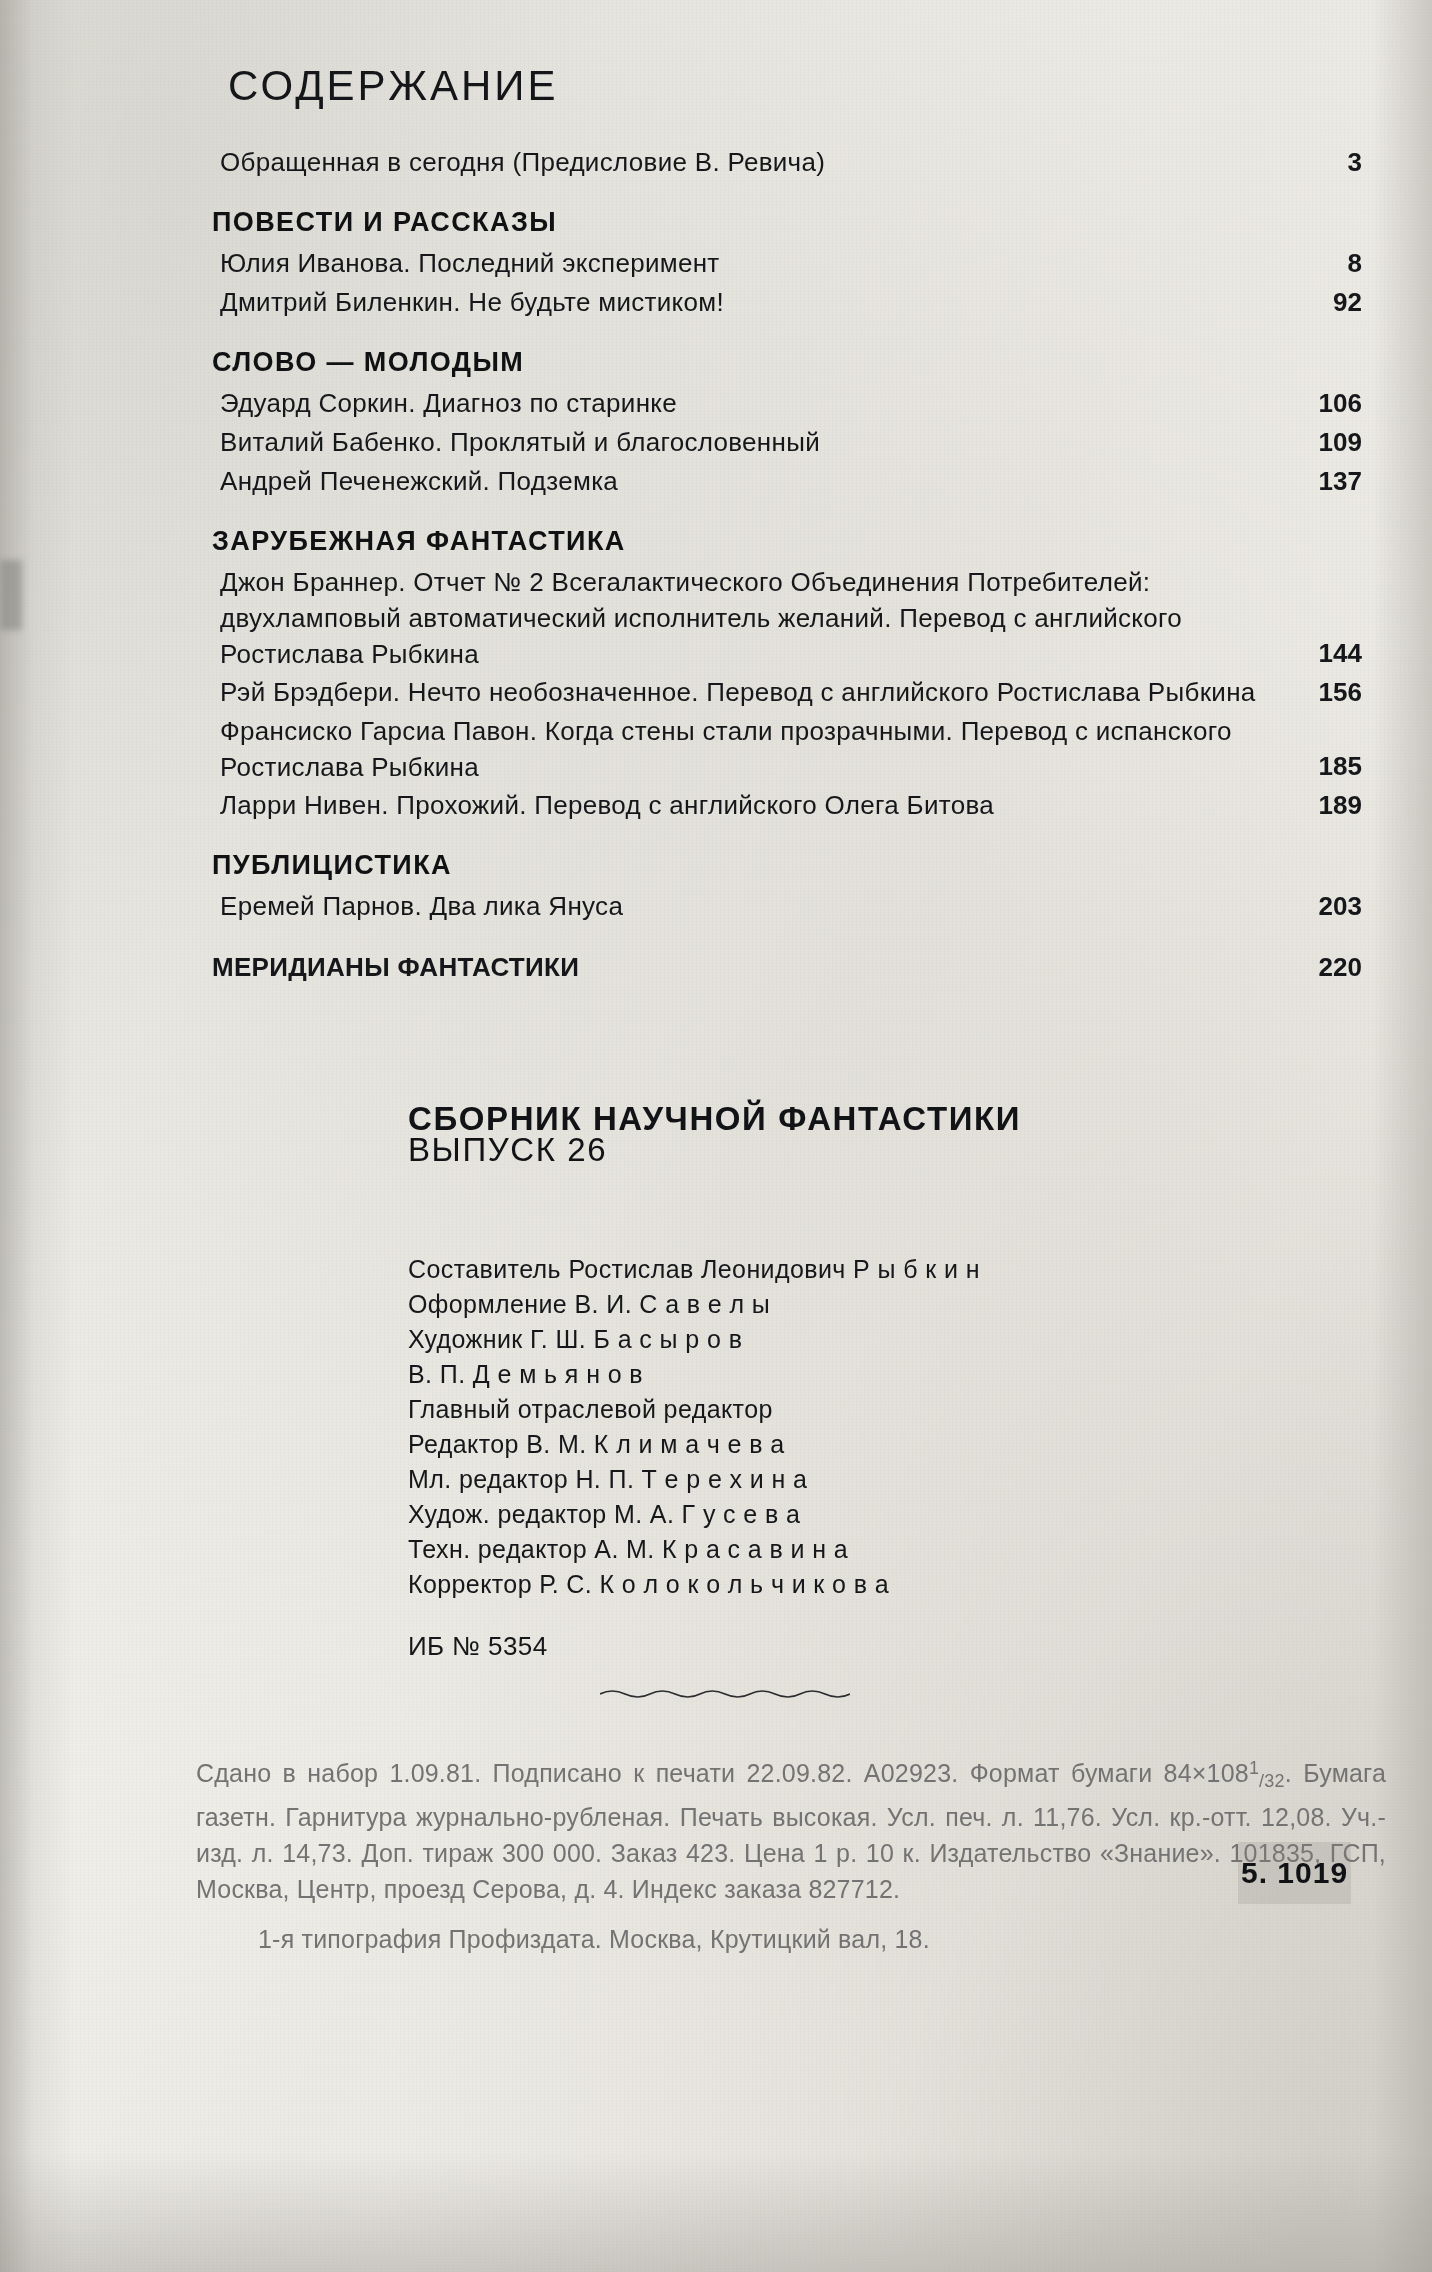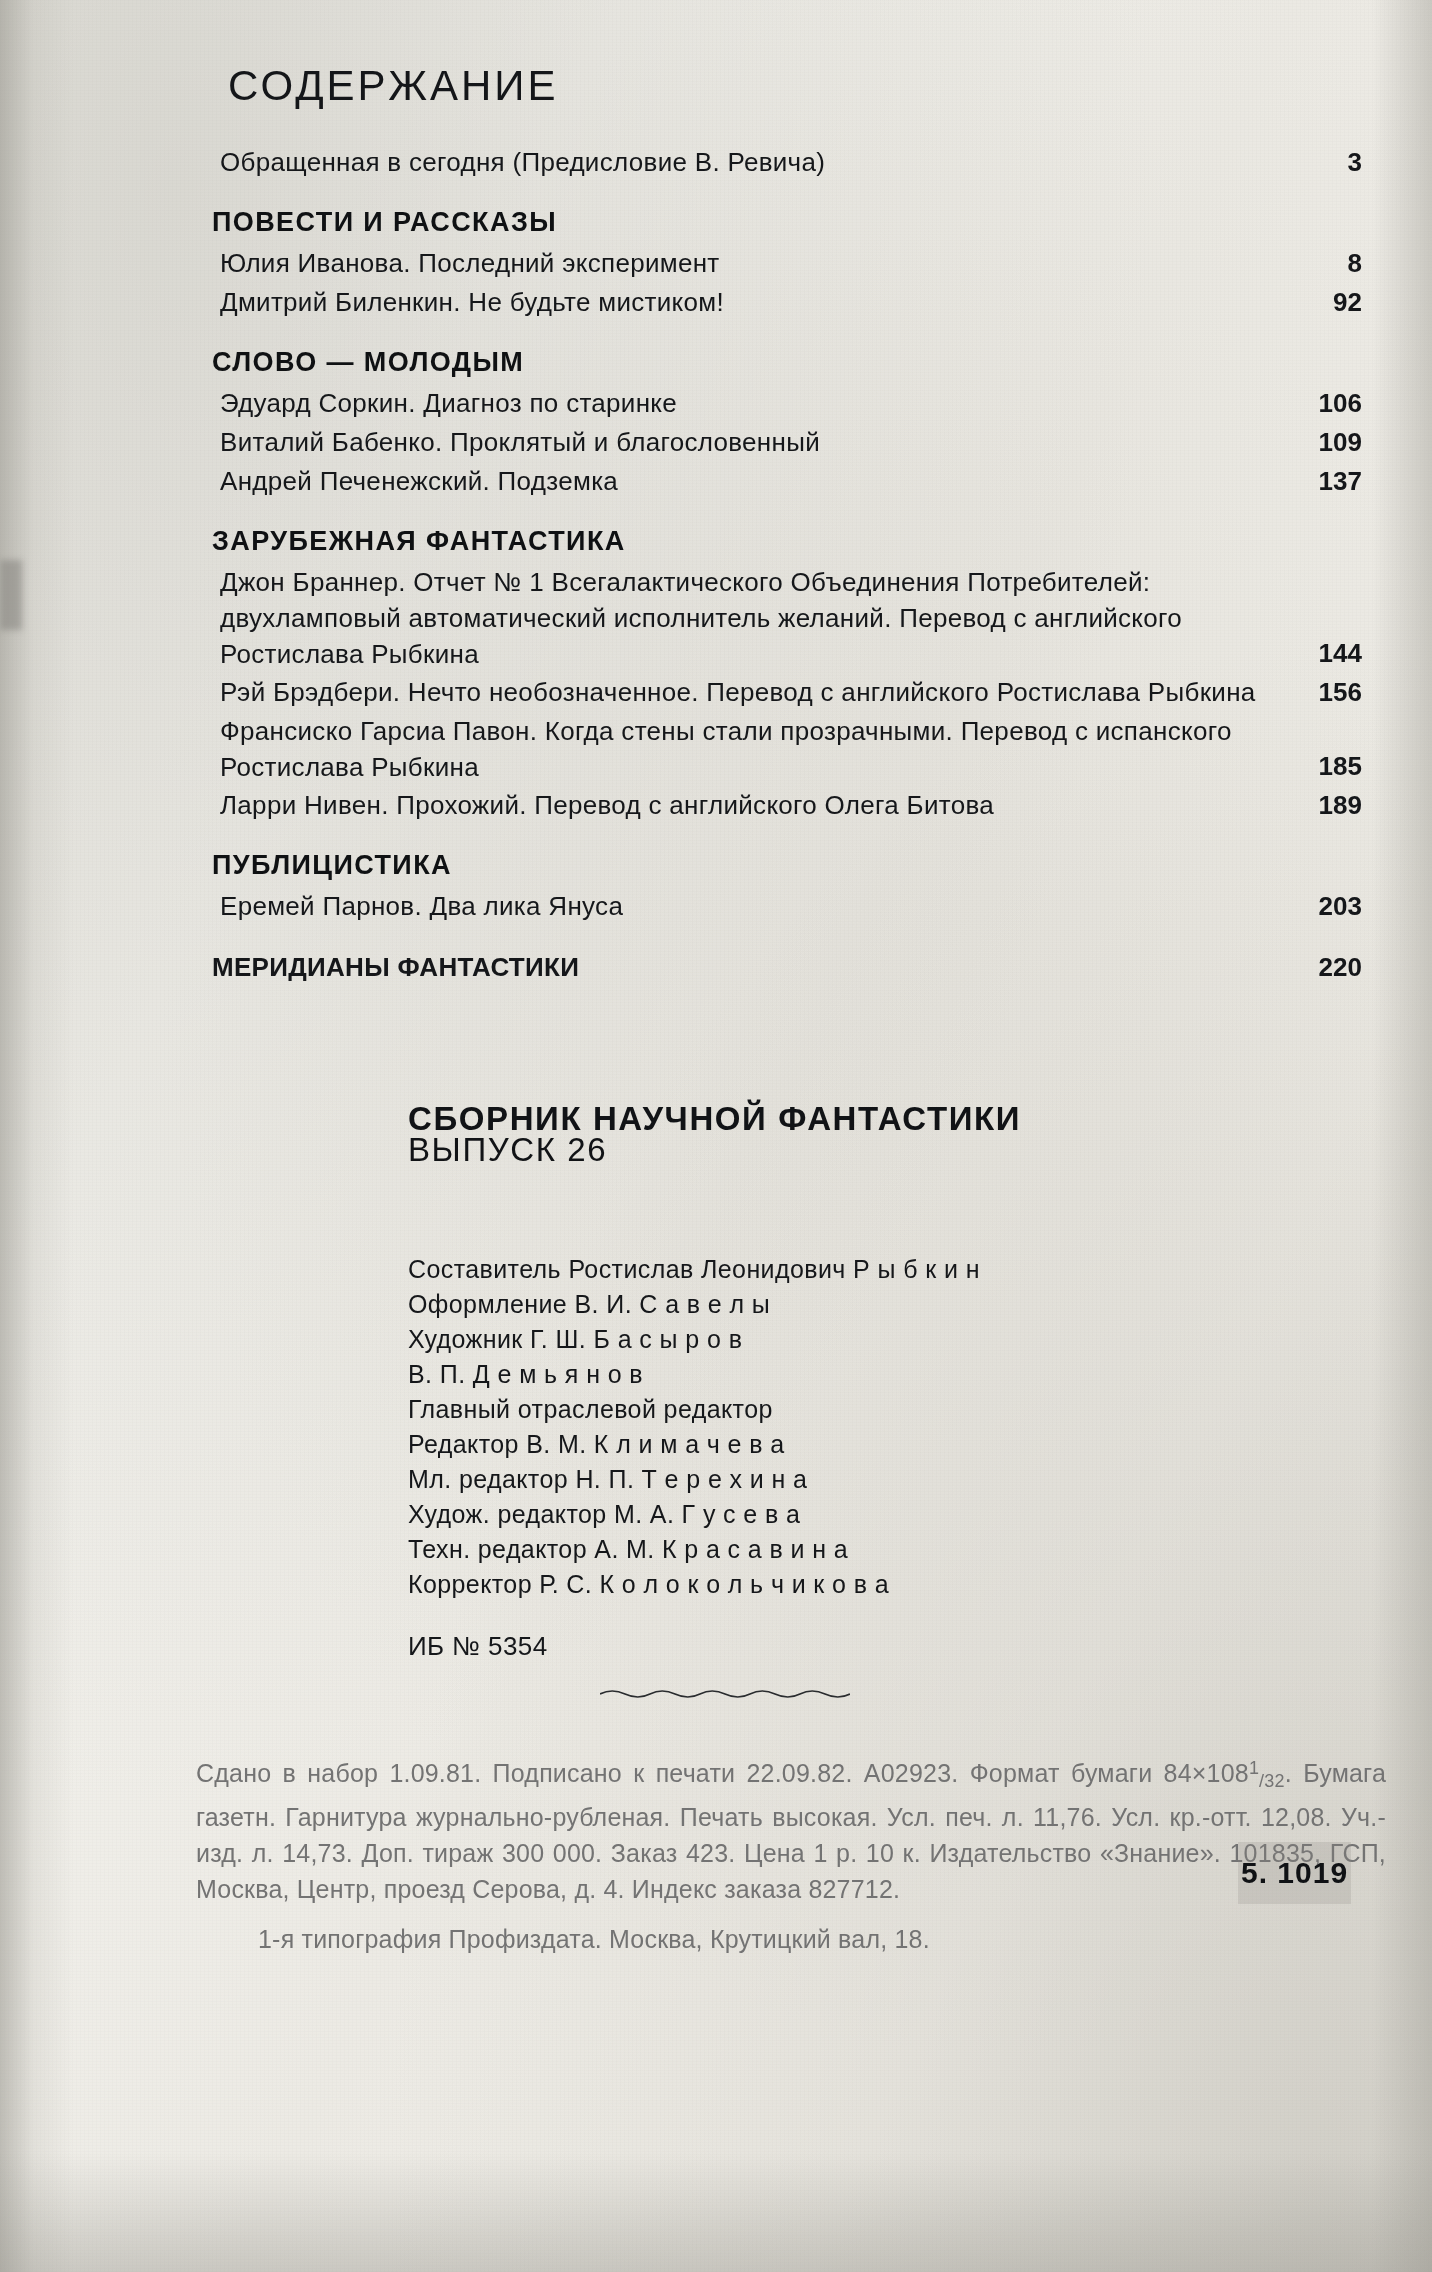--- a/index.html
+++ b/index.html
@@ -251,21 +251,21 @@
       <div class="txt entry-indent">Виталий Бабенко. Проклятый и благословенный</div>
       <div class="pg">109</div>
     </div>
     <div class="row">
       <div class="txt entry-indent">Андрей Печенежский. Подземка</div>
       <div class="pg">137</div>
     </div>
 
     <div class="section-head">ЗАРУБЕЖНАЯ ФАНТАСТИКА</div>
     <div class="row multi">
-      <div class="txt entry-indent">Джон Браннер. Отчет № 1 Всегалактического Объединения Потребителей: двухламповый автоматический исполнитель желаний. Перевод с английского Ростислава Рыбкина</div>
+      <div class="txt entry-indent">Джон Браннер. Отчет № 2 Всегалактического Объединения Потребителей: двухламповый автоматический исполнитель желаний. Перевод с английского Ростислава Рыбкина</div>
       <div class="pg" style="align-self:flex-end;">144</div>
     </div>
     <div class="row multi">
       <div class="txt entry-indent">Рэй Брэдбери. Нечто необозначенное. Перевод с английского Ростислава Рыбкина</div>
       <div class="pg" style="align-self:flex-end;">156</div>
     </div>
     <div class="row multi">
       <div class="txt entry-indent">Франсиско Гарсиа Павон. Когда стены стали прозрачными. Перевод с испанского Ростислава Рыбкина</div>
       <div class="pg" style="align-self:flex-end;">185</div>
     </div>

